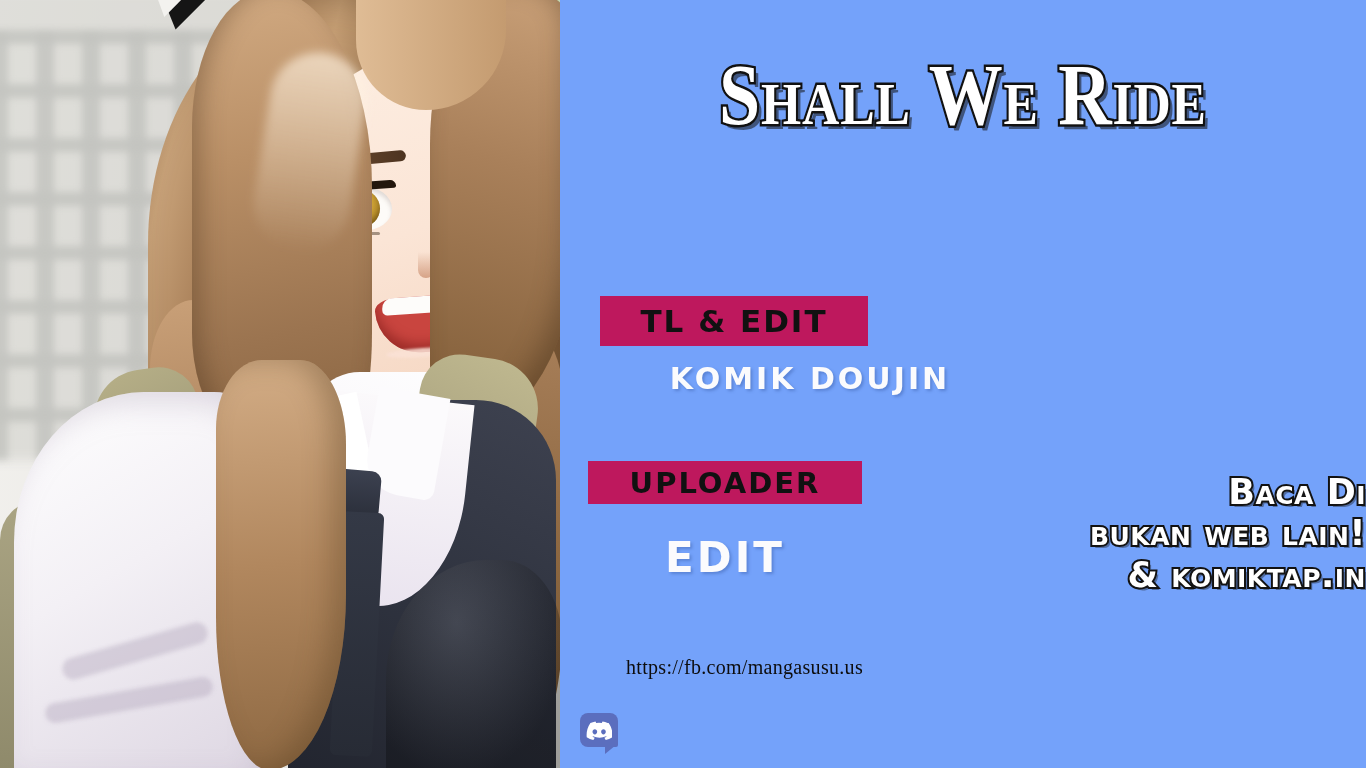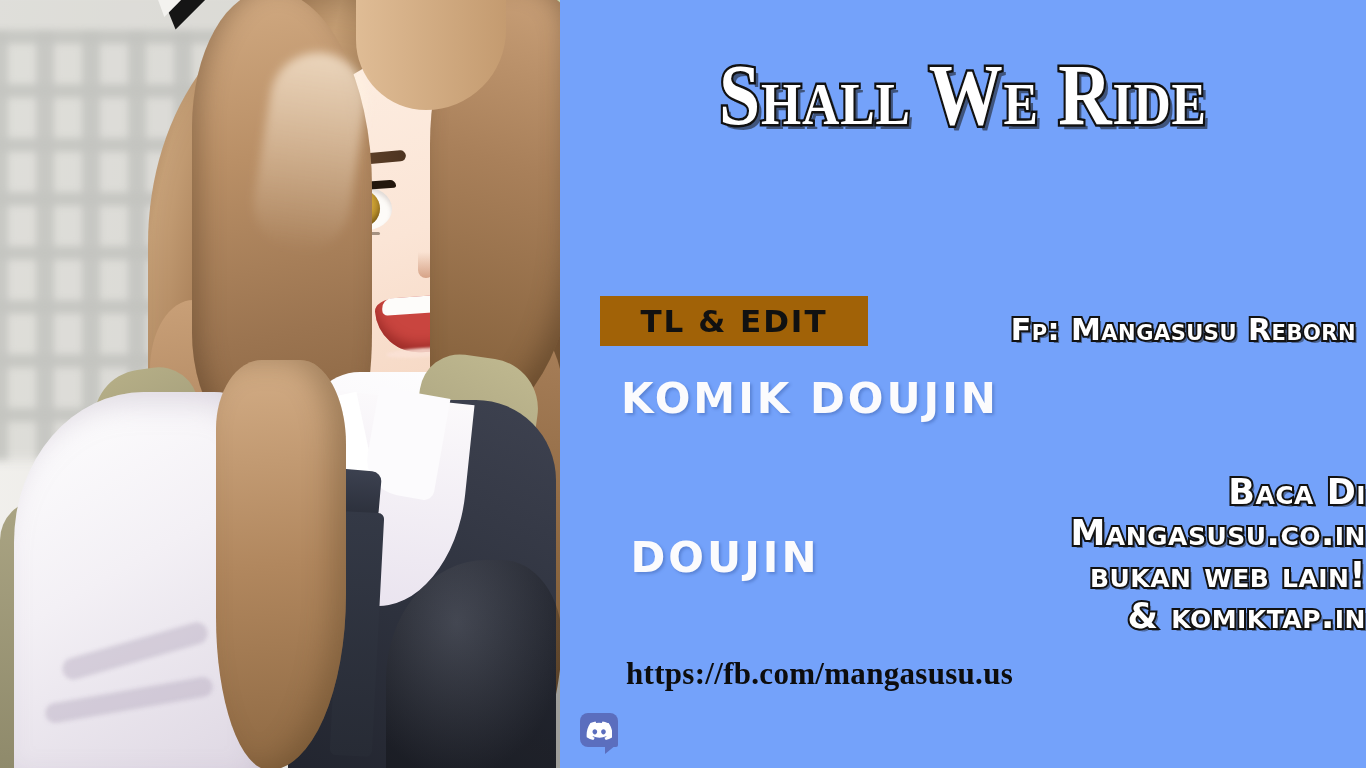--- a/index.html
+++ b/index.html
@@ -336,21 +336,21 @@
     transform: scaleX(.86);
     -webkit-text-stroke: 5px #111111;
     paint-order: stroke fill;
     text-shadow: 5px 5px 0 rgba(20,20,20,.55);
     white-space: nowrap;
   }
 
   
   .cred-box {
     position: absolute;
-    background: #a16207;
+    background: #be185d;
     display: flex;
     align-items: center;
     justify-content: center;
     color: #111111;
     font-family: "DejaVu Sans", sans-serif;
     font-weight: 700;
     letter-spacing: 2px;
   }
   #box-tledit {
     left: 40px; top: 296px; width: 268px; height: 50px;
@@ -365,22 +365,22 @@
     color: #fbfbfd;
     font-family: "DejaVu Sans", sans-serif;
     font-weight: 700;
     letter-spacing: 3px;
     text-align: center;
     line-height: 1;
     white-space: nowrap;
     text-shadow: 2px 2px 3px rgba(60,95,170,.45);
   }
   #txt-komik {
-    left: 0; top: 378px; width: 500px;
-    font-size: 42px;
+    left: 0; top: 364px; width: 500px;
+    font-size: 30px;
   }
   #txt-wibuu {
     left: 0; top: 537px; width: 330px;
     font-size: 42px;
   }
 
   
   .outlined {
     position: absolute;
     color: #ffffff;
@@ -422,24 +422,23 @@
   #baca-block > div { white-space: nowrap; }
 
   
   .link-row {
     position: absolute;
     display: flex;
     align-items: center;
     gap: 12px;
     color: #0d0d0d;
     font-family: "Liberation Serif", "DejaVu Serif", serif;
-    font-size: 31px;
+    font-size: 20px;
     letter-spacing: .3px;
     white-space: nowrap;
-    font-weight: bold;
   }
   #link-fb  { left: 66px; top: 656px; }
   #link-dc  { left: 20px; top: 713px; }
 
   .discord-icon {
     position: relative;
     width: 38px; height: 34px;
     background: #5B6EBE;
     border-radius: 8px 8px 2px 8px;
     flex: 0 0 auto;
@@ -532,28 +531,29 @@
   <div id="info-panel">
 
     <div id="title">Shall We Ride</div>
 
     <div class="cred-box" id="box-tledit">
       <span>TL &amp; EDIT</span>
     </div>
 
     <div class="cred-plain" id="txt-komik">KOMIK DOUJIN</div>
 
-
-    <div class="cred-plain" id="txt-wibuu">DOUJIN</div>
-
-    <div class="outlined" id="txt-fp">Fp: Mangasusu Reborn</div>
+    <div class="cred-box" id="box-uploader">
+      <span>UPLOADER</span>
+    </div>
+
+    <div class="cred-plain" id="txt-wibuu">EDIT</div>
+
 
     <div id="baca-block">
       <div>Baca Di</div>
-      <div>Mangasusu.co.in</div>
       <div>bukan web lain!</div>
       <div>&amp; komiktap.in</div>
     </div>
 
     <div class="link-row" id="link-fb">
       <span>https://fb.com/mangasusu.us</span>
     </div>
 
     <div class="link-row" id="link-dc">
       <span class="discord-icon">

